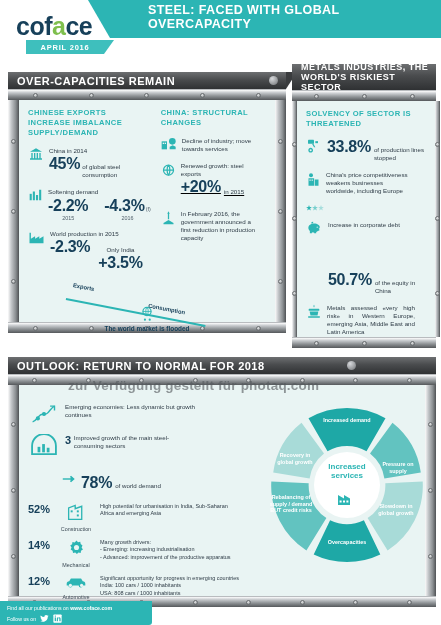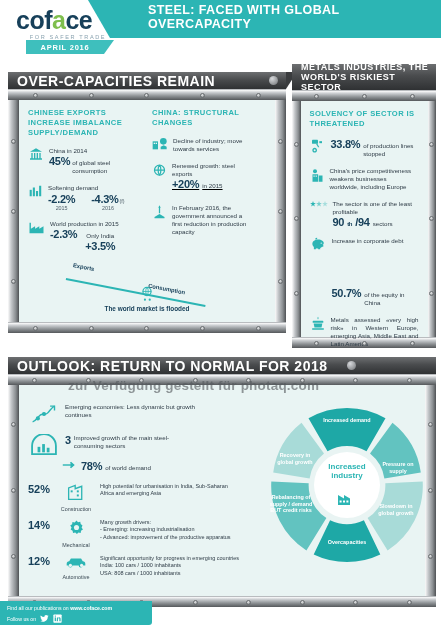--- a/index.html
+++ b/index.html
@@ -18,21 +18,21 @@
     background:#2cb5b4;
   }
   .hdr-band:before{
     content:""; position:absolute; left:-22px; top:0; width:0; height:0;
     border-style:solid; border-width:0 22px 38px 0; border-color:transparent #2cb5b4 transparent transparent;
   }
   .hdr-title{
     position:absolute; left:148px; top:3px; width:285px;
     color:#fff; font-size:12.5px; letter-spacing:.4px; font-weight:bold;
   }
-  .logo{ position:absolute; left:16px; top:8px; }
+  .logo{ position:absolute; left:16px; top:14px; }
   .logo-word{ font-size:25px; font-weight:bold; color:#17405a; letter-spacing:-.5px; line-height:25px;}
   .logo-word .o1{ color:#17405a; }
   .logo-word .o2{ color:#7fbf4d; }
   .logo-sub{ font-size:5.6px; letter-spacing:1.6px; color:#8aa3b0; margin-top:1px; text-align:center; width:104px;}
   .date-band{
     position:absolute; left:26px; top:40px; height:14px; width:78px;
     background:#3ebfbd; color:#fff; font-size:7.5px; font-weight:bold;
     letter-spacing:.8px; display:flex; align-items:center; justify-content:center;
   }
   .date-band:after{
@@ -41,21 +41,21 @@
   }
 
   
   .panel{ position:absolute; }
   .panel-bar{
     position:relative; height:17px;
     background:linear-gradient(180deg,#6d6f71 0%,#4a4c4e 45%,#2f3133 100%);
     display:flex; align-items:center;
   }
   .panel-bar .bar-title{
-    color:#fff; font-size:14px; font-weight:bold; letter-spacing:.5px;
+    color:#fff; font-size:11px; font-weight:bold; letter-spacing:.5px;
     padding-left:9px; line-height:10px;
   }
   .panel-bar.tall{ height:26px; }
   .panel-bar.tall .bar-title{ font-size:9px; }
   .bar-notch{
     position:absolute; right:-11px; top:0; width:0;height:0;
     border-style:solid; border-width:17px 11px 0 0;
     border-color:#3a3c3e transparent transparent transparent;
   }
   .bar-icon{
@@ -80,21 +80,21 @@
   }
   .content{
     flex:1; background:#e9f4f3; padding:8px 9px;
   }
 
   
   .col-title{ color:#2cb5b4; font-size:7.6px; font-weight:bold; letter-spacing:.4px; line-height:10px; text-transform:uppercase; }
   .row{ display:flex; gap:5px; align-items:flex-start; margin-top:9px; }
   .ico{ flex:0 0 auto; color:#2cb5b4; display:flex; align-items:center; justify-content:center; }
   .txt{ font-size:6.2px; color:#2e3b46; line-height:8px; }
-  .big{ font-size:11px; font-weight:bold; color:#17405a; letter-spacing:-.3px; }
+  .big{ font-size:16px; font-weight:bold; color:#17405a; letter-spacing:-.3px; }
   .sup{ font-size:6px; vertical-align:super; }
   .lbl-sm{ font-size:5.4px; color:#51606b; }
   .two-col{ display:flex; }
   .two-col > div{ flex:1; }
 
   
   .seesaw{ position:relative; height:54px; margin-top:6px; }
   .seesaw .beam{
     position:absolute; left:38px; top:20px; width:142px; height:1.6px;
     background:#2cb5b4; transform:rotate(11deg); transform-origin:left center;
@@ -364,29 +364,20 @@
         </div>
 
         <div class="row">
           <span class="ico">
             <svg width="18" height="8" viewBox="0 0 30 10" fill="#2cb5b4">
                 <polygon points="5,0 6.2,3.4 9.8,3.4 6.9,5.6 8,9 5,6.9 2,9 3.1,5.6 0.2,3.4 3.8,3.4"></polygon>
                 <polygon points="15,0 16.2,3.4 19.8,3.4 16.9,5.6 18,9 15,6.9 12,9 13.1,5.6 10.2,3.4 13.8,3.4" opacity=".6"></polygon>
                 <polygon points="25,0 26.2,3.4 29.8,3.4 26.9,5.6 28,9 25,6.9 22,9 23.1,5.6 20.2,3.4 23.8,3.4" opacity=".35"></polygon>
               </svg>
           </span>
-          <div>
-            <div class="txt" style="width:82px;">The sector is one of the least profitable</div>
-            <div style="display:flex; gap:3px; align-items:baseline;">
-              <span class="big">90</span>
-                <span class="sup big" style="font-size:6px;">th</span>
-                <span class="big">/94</span>
-              <span class="txt">sectors</span>
-            </div>
-          </div>
         </div>
 
         <div class="row">
           <span class="ico">
             <svg width="17" height="15" viewBox="0 0 24 22" fill="#2cb5b4">
                 <path d="M20 10c0-4-3.8-6.5-8.5-6.5S3 6 3 10c0 1.8.8 3.4 2.2 4.6V18h3v-1.6c.9.2 1.8.3 2.8.3h.5V18h3v-1.8c1.1-.4 2-1 2.7-1.8h1.8v-3.6h-1c.1-.25.1-.5.1-.8z"></path>
                 <circle cx="16" cy="9" r=".9" fill="#e9f4f3"></circle>
                 <path d="M10 2c-1 0-2 .6-2.3 1.6" stroke="#2cb5b4" stroke-width="1.6" fill="none"></path>
               </svg>
           </span>
@@ -467,21 +458,21 @@
                 <rect x="13" y="11" width="3" height="9"></rect>
                 <rect x="18" y="15" width="3" height="5"></rect>
               </svg>
           </span>
           <div style="display:flex; gap:3px; align-items:flex-start;">
             <span class="big" style="font-size:11px;">3</span>
             <span class="txt" style="width:112px;">Improved growth of the main steel-consuming sectors</span>
           </div>
         </div>
 
-        <div class="row" style="margin-left:34px; margin-top:4px;">
+        <div class="row" style="margin-left:34px; margin-top:18px;">
           <span class="ico">
             <svg width="14" height="10" viewBox="0 0 18 12" fill="none" stroke="#2cb5b4" stroke-width="1.8">
                 <path d="M1 6h13"></path>
                 <path d="M11 2.5L15 6l-4 3.5" fill="#2cb5b4"></path>
               </svg>
           </span>
           <div style="display:flex; gap:3px; align-items:baseline;">
             <span class="big">78%</span>
             <span class="txt">of world demand</span>
           </div>
@@ -570,21 +561,21 @@
         <g transform="translate(-9,6)" fill="#2cb5b4">
           <path d="M0 14V4l6 3.5V4l6 3.5V14z"></path>
           <rect x="1.6" y="9.5" width="2" height="2" fill="#fff"></rect>
           <rect x="5" y="9.5" width="2" height="2" fill="#fff"></rect>
           <rect x="8.4" y="9.5" width="2" height="2" fill="#fff"></rect>
         </g>
       </g>
     </svg>
     <div class="donut-center-txt" style="top:62px;">
       <div>Increased</div>
-      <div>industry</div>
+      <div>services</div>
     </div>
     <div class="donut-lbl" style="left:58px; top:17px; width:54px;">Increased demand</div>
     <div class="donut-lbl" style="left:112px; top:61px; width:48px;">Pressure on supply</div>
     <div class="donut-lbl" style="left:110px; top:103px; width:48px; color:#ffffff;">Slowdown in global growth</div>
     <div class="donut-lbl" style="left:52px; top:139px; width:66px;">Overcapacities</div>
     <div class="donut-lbl" style="left:6px; top:94px; width:46px;">Rebalancing of supply / demand BUT credit risks</div>
     <div class="donut-lbl" style="left:10px; top:52px; width:46px;">Recovery in global growth</div>
   </div>
 
   <div class="watermark">zur Verfügung gestellt für photaq.com</div>

